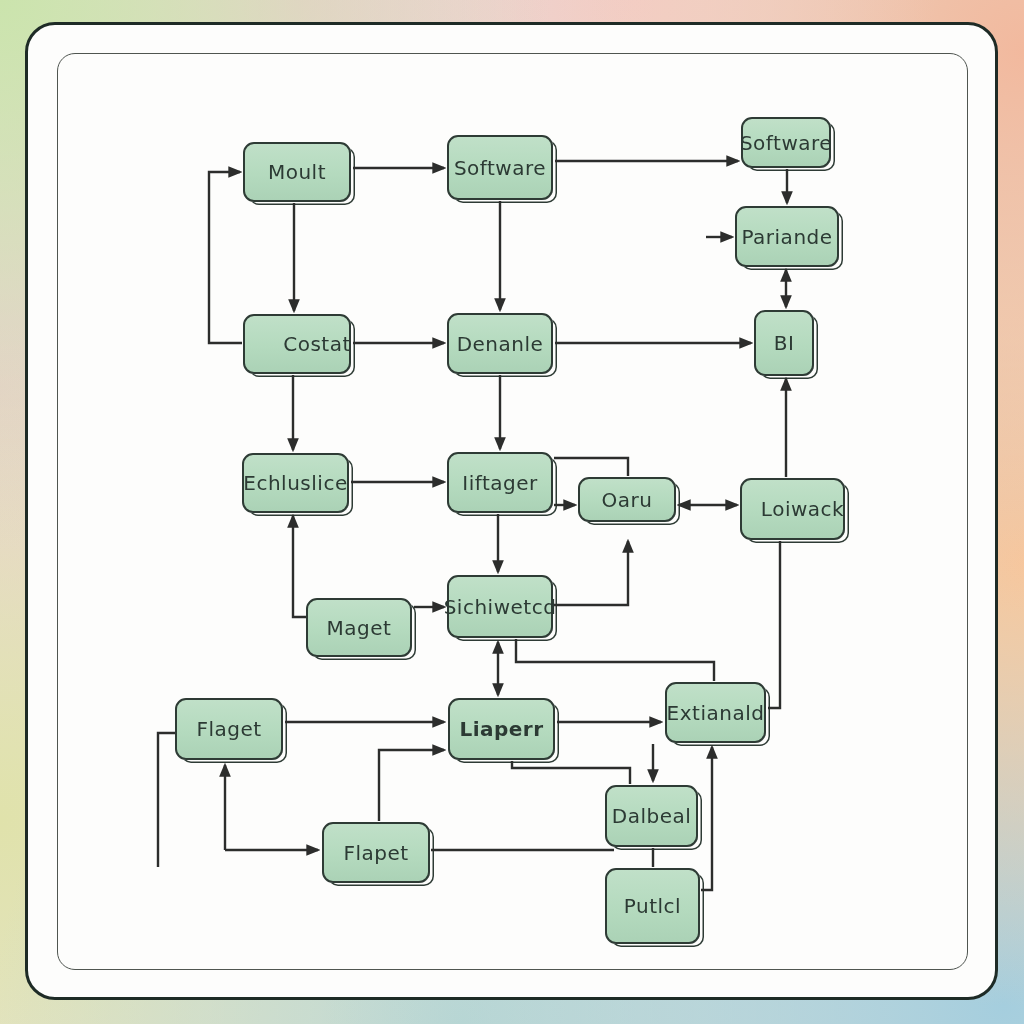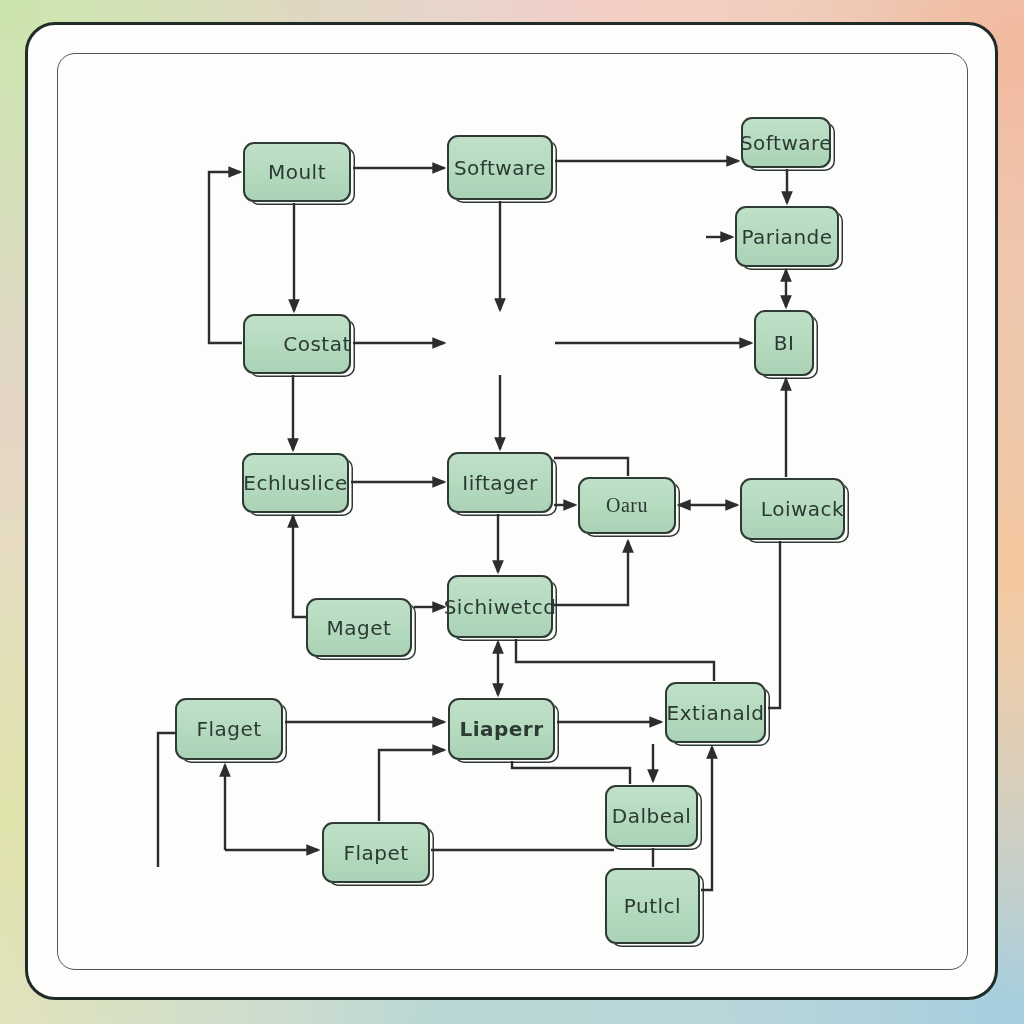--- a/index.html
+++ b/index.html
@@ -56,30 +56,33 @@
     </div>
     <div class="node" style="left: 741px; top: 117px; width: 90px; height: 51px;">
       <span>Software</span>
     </div>
     <div class="node" style="left: 735px; top: 206px; width: 104px; height: 61px;">
       <span>Pariande</span>
     </div>
     <div class="node" style="left: 243px; top: 314px; width: 108px; height: 60px; padding-left: 40px;">
       <span>Costat</span>
     </div>
+    <div class="node" style="left: 447px; top: 313px; width: 106px; height: 61px;">
+      <span>Denanle</span>
+    </div>
     <div class="node" style="left: 754px; top: 310px; width: 60px; height: 66px;">
       <span>BI</span>
     </div>
     <div class="node" style="left: 242px; top: 453px; width: 107px; height: 60px;">
       <span>Echluslice</span>
     </div>
     <div class="node" style="left: 447px; top: 452px; width: 106px; height: 61px;">
       <span>Iiftager</span>
     </div>
-    <div class="node" style="left: 578px; top: 477px; width: 98px; height: 57px; font-family: Liberation Serif, serif;">
+    <div class="node" style="left: 578px; top: 477px; width: 98px; height: 45px;">
       <span>Oaru</span>
     </div>
     <div class="node" style="left: 740px; top: 478px; width: 105px; height: 62px; padding-left: 20px;">
       <span>Loiwack</span>
     </div>
     <div class="node" style="left: 306px; top: 577px; width: 106px; height: 59px; margin-top: 21px;">
       <span>Maget</span>
     </div>
     <div class="node" style="left: 447px; top: 575px; width: 106px; height: 63px;">
       <span>Sichiwetcd</span>

